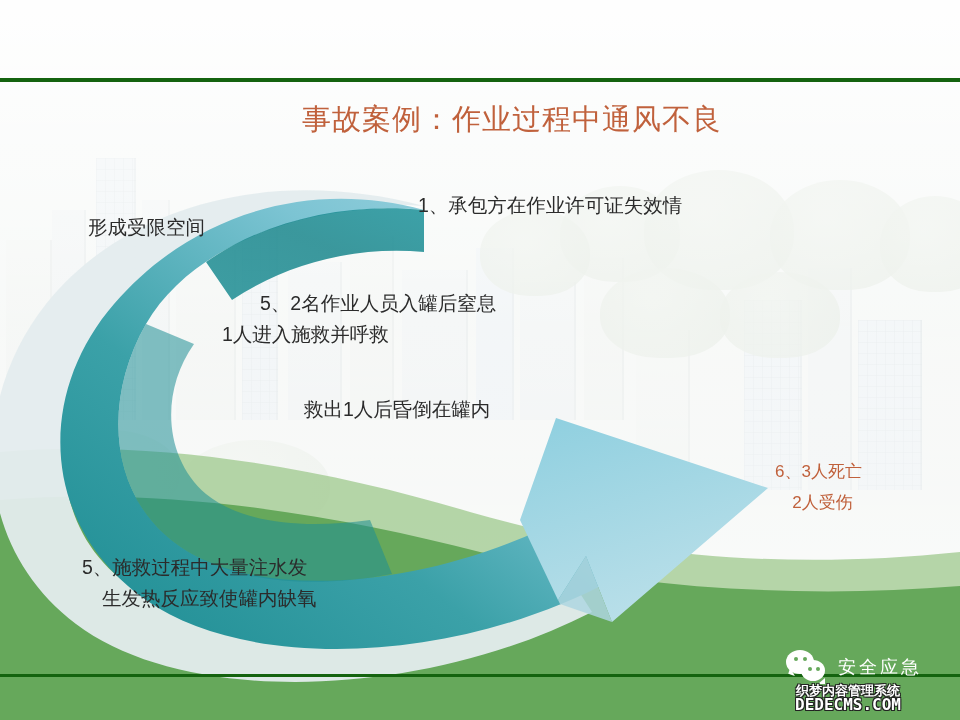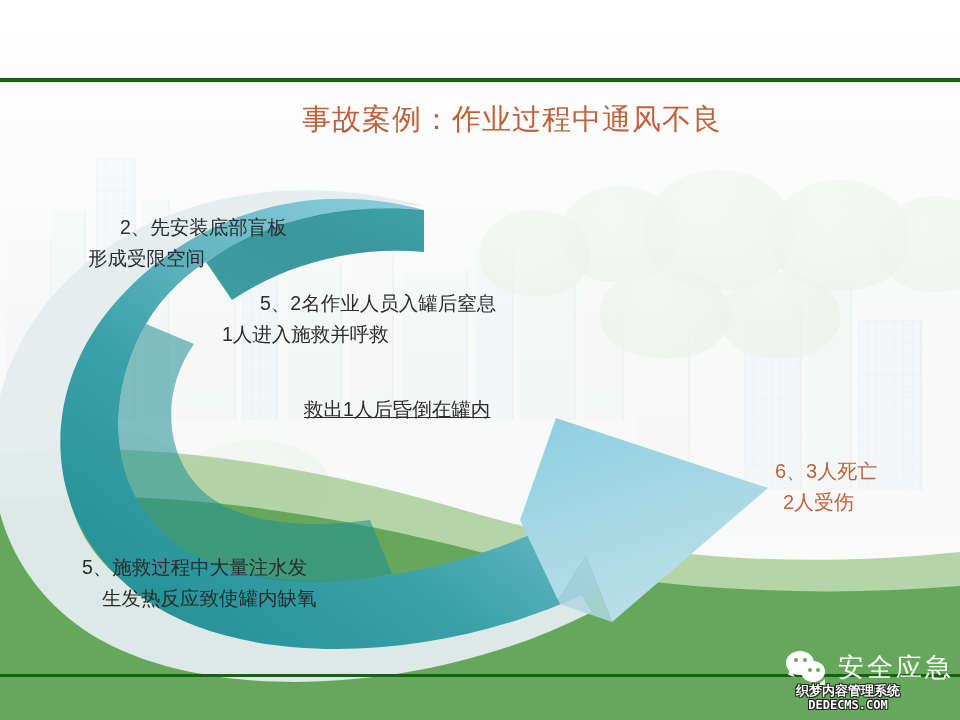--- a/index.html
+++ b/index.html
@@ -104,27 +104,28 @@
     white-space: nowrap;
   }
   .note .ln { display: block; }
   .note.c1 { left: 418px; top: 190px; }
   .note.c1 .ln2 { margin-left: 12px; }
   .note.c2 { left: 88px; top: 212px; }
   .note.c2 .ln1 { margin-left: 32px; }
   .note.c3 { left: 222px; top: 288px; }
   .note.c3 .ln1 { margin-left: 38px; }
   .note.c4 { left: 252px; top: 394px; }
-  .note.c4 .ln2 { margin-left: 52px; text-decoration: underline; }
+  .note.c4 .ln2 { margin-left: 52px; }
   .note.c5 { left: 82px; top: 552px; }
   .note.c5 .ln2 { margin-left: 20px; }
   .note.c6 {
     left: 775px; top: 456px;
     color: #c0613c;
-    font-size: 20px;
+    text-align: center;
+    font-size: 17px;
   }
   .note.c6 .ln2 { margin-left: 8px; }
 
   
   .brand {
     position: absolute;
     left: 786px; top: 650px;
     z-index: 12;
     display: flex;
     align-items: center;
@@ -155,21 +156,21 @@
   .wx-icon .eye {
     position:absolute; border-radius:50%; background:#66a85b;
     width:4px; height:4px;
   }
   .wx-icon .e1 { left: 8px; top: 7px; }
   .wx-icon .e2 { left: 17px; top: 7px; }
   .wx-icon .e3 { left: 22px; top: 17px; }
   .wx-icon .e4 { left: 30px; top: 17px; }
   .brand-name {
     color: #ffffff;
-    font-size: 26px;
+    font-size: 18px;
     letter-spacing: 3px;
     white-space: nowrap;
   }
 
   
   .watermark {
     position: absolute;
     left: 848px; top: 684px;
     z-index: 14;
     text-align: center;
@@ -181,21 +182,21 @@
     font-size: 13px;
     font-weight: bold;
     color: #ffffff;
     text-shadow: 1px 1px 0 #222, -1px 1px 0 #222, 1px -1px 0 #222, -1px -1px 0 #222;
     letter-spacing: 0px;
     white-space: nowrap;
   }
   .watermark .wm2 {
     display:block;
     font-family: "DejaVu Sans Mono", monospace;
-    font-size: 12px;
+    font-size: 16px;
     font-weight: bold;
     color: #ffffff;
     text-shadow: 1px 1px 0 #222, -1px 1px 0 #222, 1px -1px 0 #222, -1px -1px 0 #222;
     letter-spacing: 0px;
     white-space: nowrap;
   }
 </style>
 </head>
 <body>
 
@@ -303,24 +304,24 @@
 
     <path d="M520,520 L558,600 L586,556 L612,622 L560,604 Z" fill="#aed6e1" opacity="0.85"></path>
   </svg>
 
   <div class="rule top"></div>
   <div class="rule bottom"></div>
 
   <div class="title">事故案例：作业过程中通风不良</div>
 
   <div class="note c1">
+    <span class="ln ln1">1、承包方在作业许可证失效情</span>
   </div>
 
   <div class="note c2">
-    <span class="ln ln1">2、先安装底部盲板</span>
     <span class="ln ln2">形成受限空间</span>
   </div>
 
   <div class="note c3">
     <span class="ln ln1">5、2名作业人员入罐后窒息</span>
     <span class="ln ln2">1人进入施救并呼救</span>
   </div>
 
   <div class="note c4">
     <span class="ln ln2">救出1人后昏倒在罐内</span>

